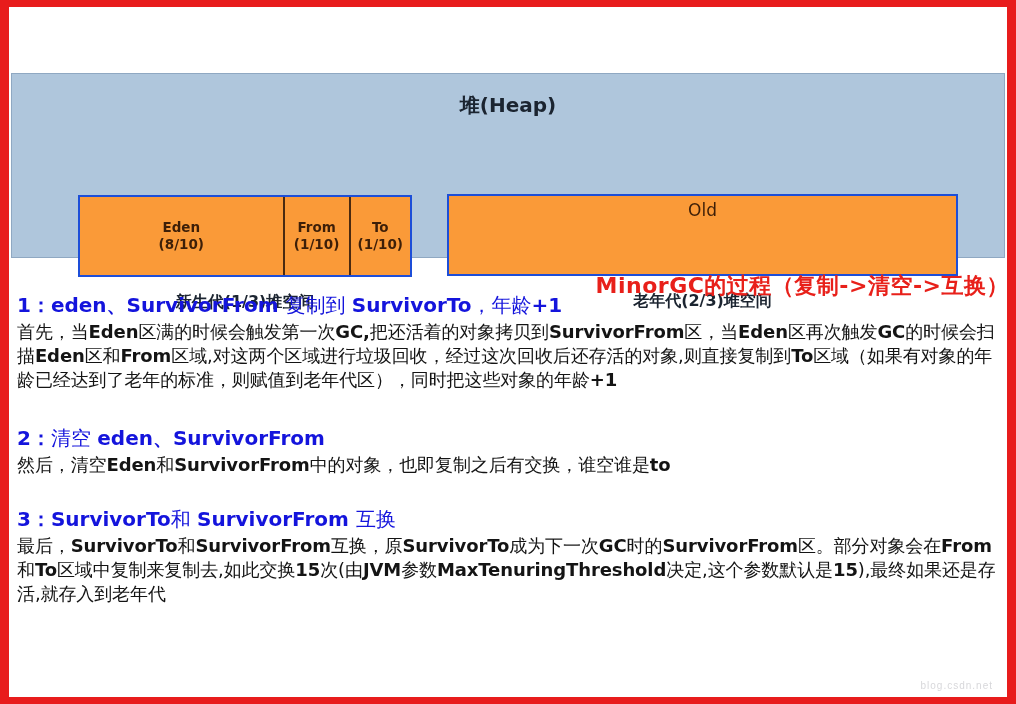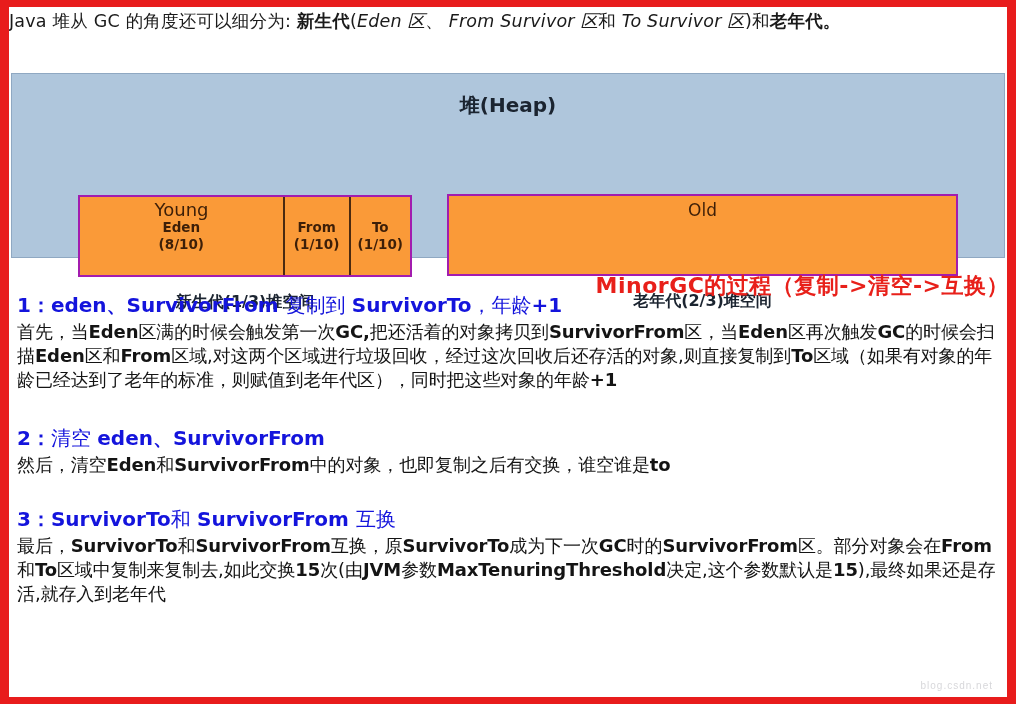--- a/index.html
+++ b/index.html
@@ -78,21 +78,21 @@
     height: 82px;
   }
 
   .gen-box {
     position: absolute;
     left: 0;
     top: 0;
     right: 0;
     bottom: 0;
     background: #fa9a38;
-    border: 2px solid #a21caf;
+    border: 2px solid #1d4ed8;
     box-sizing: border-box;
     display: flex;
   }
   .cell {
     position: relative;
     box-sizing: border-box;
     display: flex;
     flex-direction: column;
     align-items: center;
     justify-content: center;
@@ -191,43 +191,39 @@
     color: rgba(140, 140, 150, 0.35);
     letter-spacing: 1px;
     white-space: nowrap;
   }
 </style>
 </head>
 <body>
 
 <div class="page">
 
-  <div class="intro">
-    <span>Java 堆从 GC 的角度还可以细分为: </span><span class="b">新生代</span><span>(</span><span class="i">Eden 区</span><span>、 </span><span class="i">From Survivor 区</span><span>和 </span><span class="i">To Survivor 区</span><span>)</span><span>和</span><span class="b">老年代。</span>
-  </div>
 
   <div class="heap">
     <div class="heap-title">堆(Heap)</div>
 
     <div class="young-wrap">
       <div class="gen-box">
         <div class="cell eden">
           <span class="label-line">Eden</span>
           <span class="label-line">(8/10)</span>
         </div>
         <div class="cell from">
           <span class="label-line">From</span>
           <span class="label-line">(1/10)</span>
         </div>
         <div class="cell to">
           <span class="label-line">To</span>
           <span class="label-line">(1/10)</span>
         </div>
       </div>
-      <div class="young-label">Young</div>
       <div class="gen-caption">新生代(1/3)堆空间</div>
     </div>
 
     <div class="old-wrap">
       <div class="gen-box">
         <div class="cell old">
           <span class="old-label">Old</span>
         </div>
       </div>
       <div class="gen-caption">老年代(2/3)堆空间</div>

